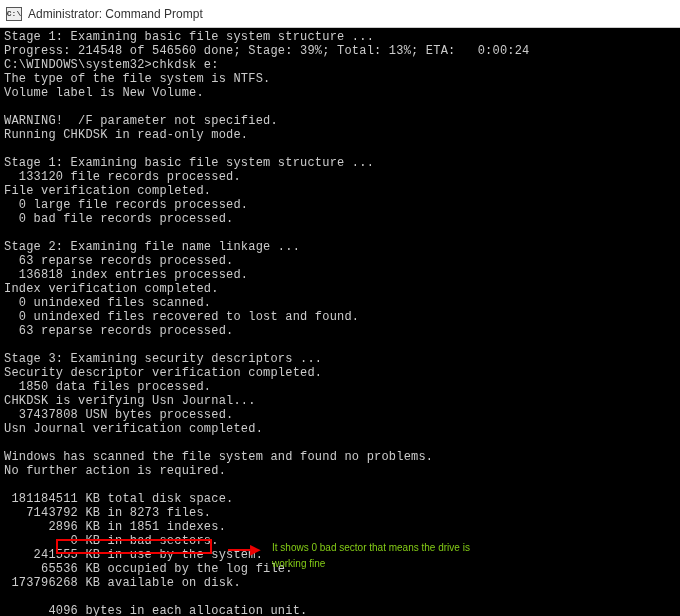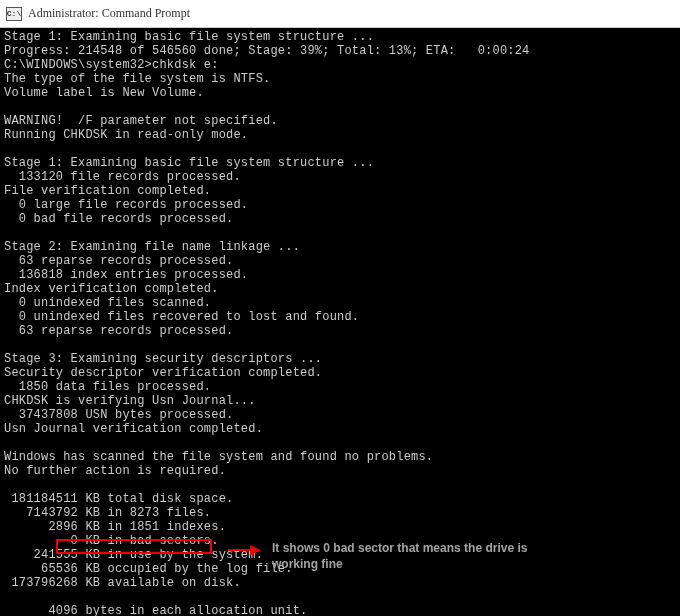--- a/index.html
+++ b/index.html
@@ -28,21 +28,21 @@
       margin-right: 6px;
       display: flex;
       align-items: center;
       justify-content: center;
       font-size: 8px;
       font-weight: bold;
       color: #333;
       background: #eee;
     }
     .titlebar-text {
-      font-family: Liberation Serif, serif;
+      font-family: Liberation Sans, sans-serif;
       font-size: 12px;
       color: #333;
     }
     .console {
       padding: 2px 4px;
       white-space: pre;
       line-height: 14px;
       letter-spacing: 0.2px;
     }
     .line { min-height: 14px; font-family: Liberation Mono, monospace; }
@@ -55,24 +55,24 @@
       position: absolute;
       color: #e00;
       font-size: 18px;
       font-weight: bold;
       pointer-events: none;
     }
     .arrow-line { display:inline-block; height:2px; width:22px; background:#e00; vertical-align: middle; }
     .arrow-head { display:inline-block; }
     .annotation {
       position: absolute;
-      color: #a3a3a3;
+      color: #84cc16;
       font-family: Arial, sans-serif;
-      font-size: 12px;
-      font-weight: bold;
+      font-size: 10px;
+      font-weight: normal;
       line-height: 16px;
       pointer-events: none;
     }
   </style>
 </head>
 <body>
 
 <div class="titlebar">
   <span class="titlebar-icon">C:\</span>
   <span class="titlebar-text">Administrator: Command Prompt</span>

